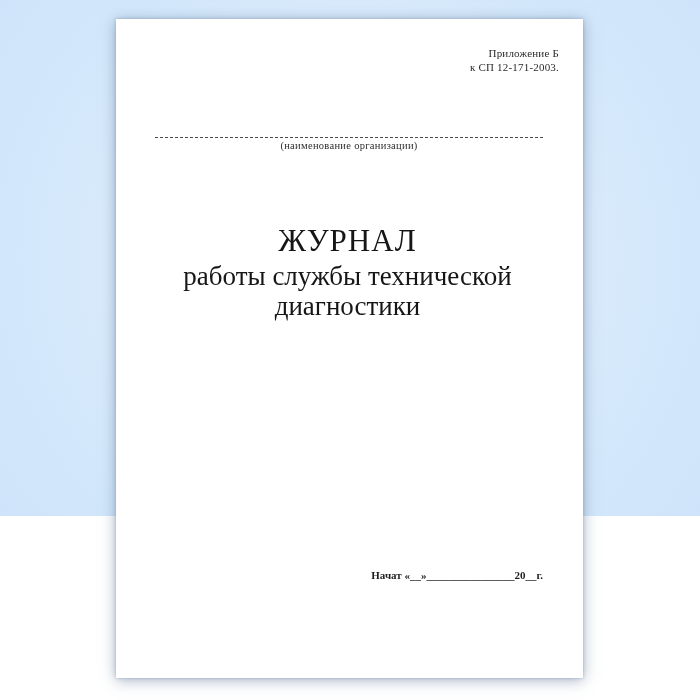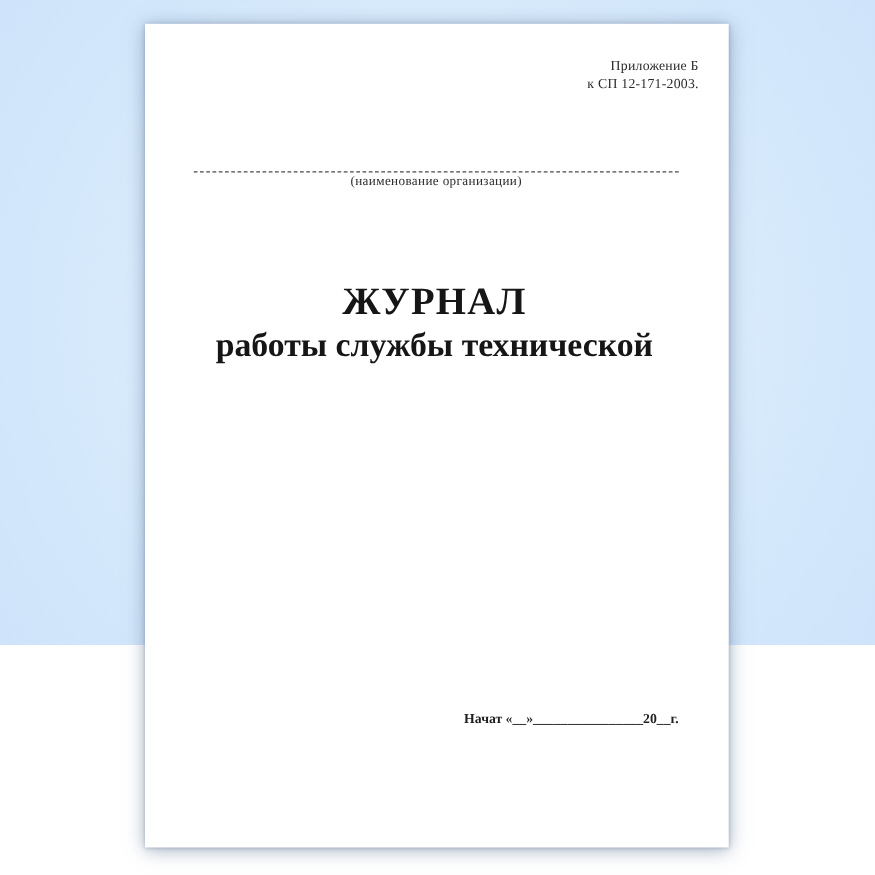--- a/index.html
+++ b/index.html
@@ -65,21 +65,21 @@
     letter-spacing: 0.3px;
   }
 
   .title-block {
     position: absolute;
     top: 202px;
     left: 0;
     right: 4px;
     text-align: center;
     color: #161616;
-    font-weight: 700;
+    font-weight: 400;
   }
 
   .title-main {
     font-size: 31px;
     line-height: 40px;
     letter-spacing: 1px;
   }
 
   .title-sub {
     font-size: 27px;
@@ -116,20 +116,21 @@
     </div>
 
     <div class="org-block">
       <div class="org-line"></div>
       <div class="org-caption">(наименование организации)</div>
     </div>
 
     <div class="title-block">
       <div class="title-main">ЖУРНАЛ</div>
       <div class="title-sub">работы службы технической</div>
+      <div class="title-sub">диагностики</div>
     </div>
 
     <div class="dates-block">
       <div class="date-row">Начат «__»________________20__г.</div>
     </div>
 
   </div>
 </div>
 
 </body></html>

